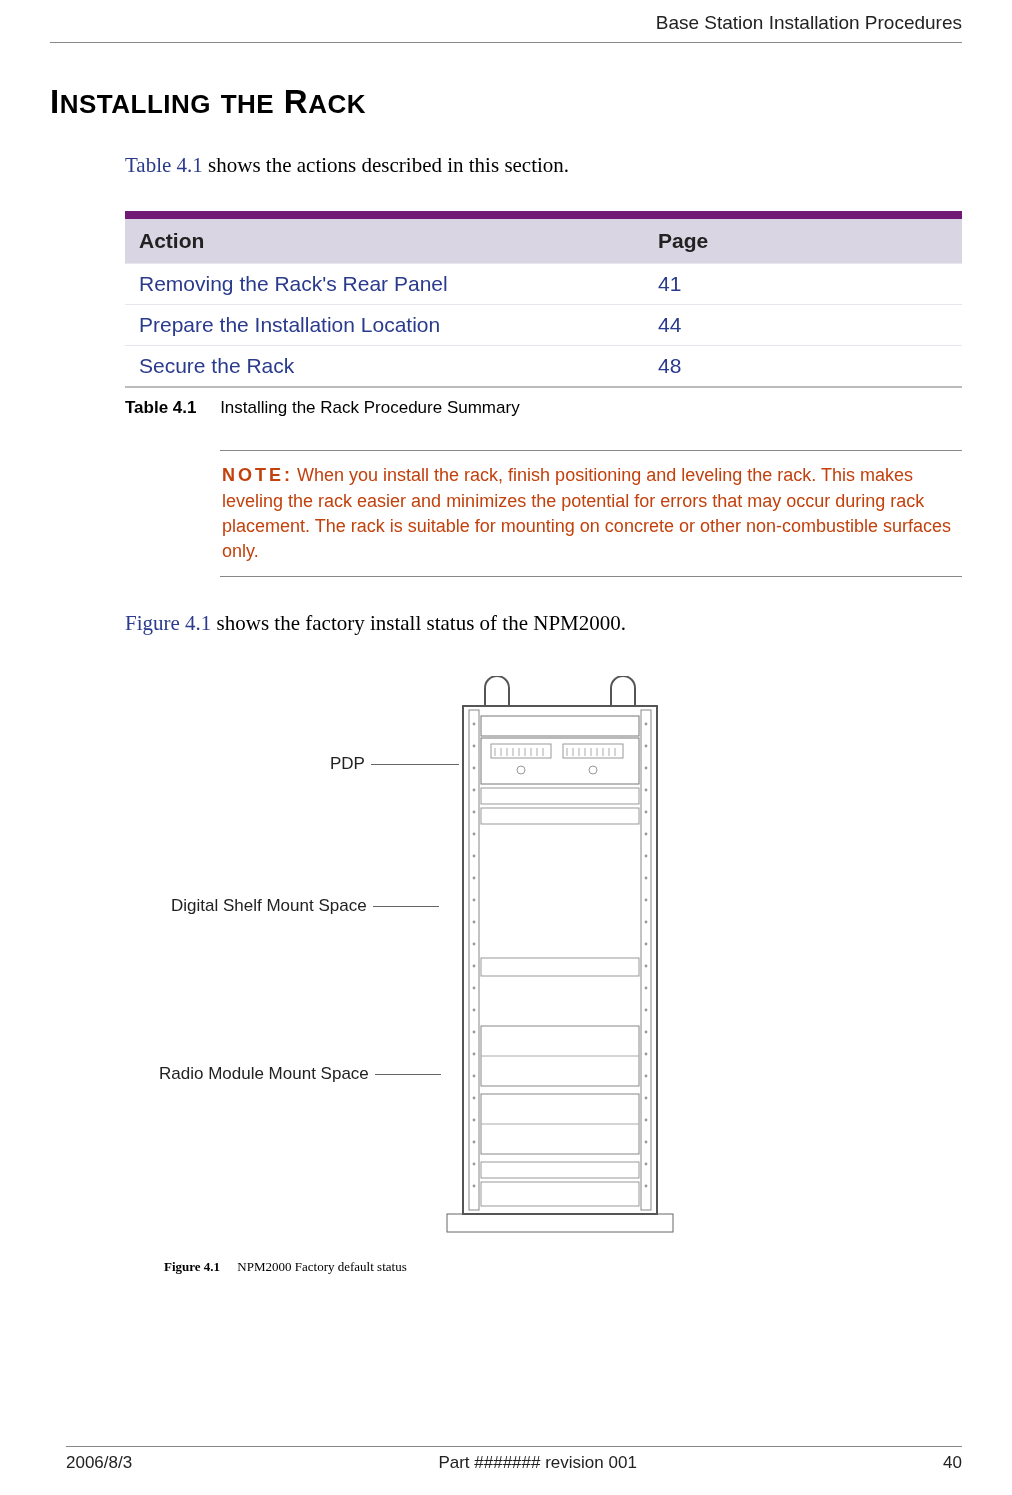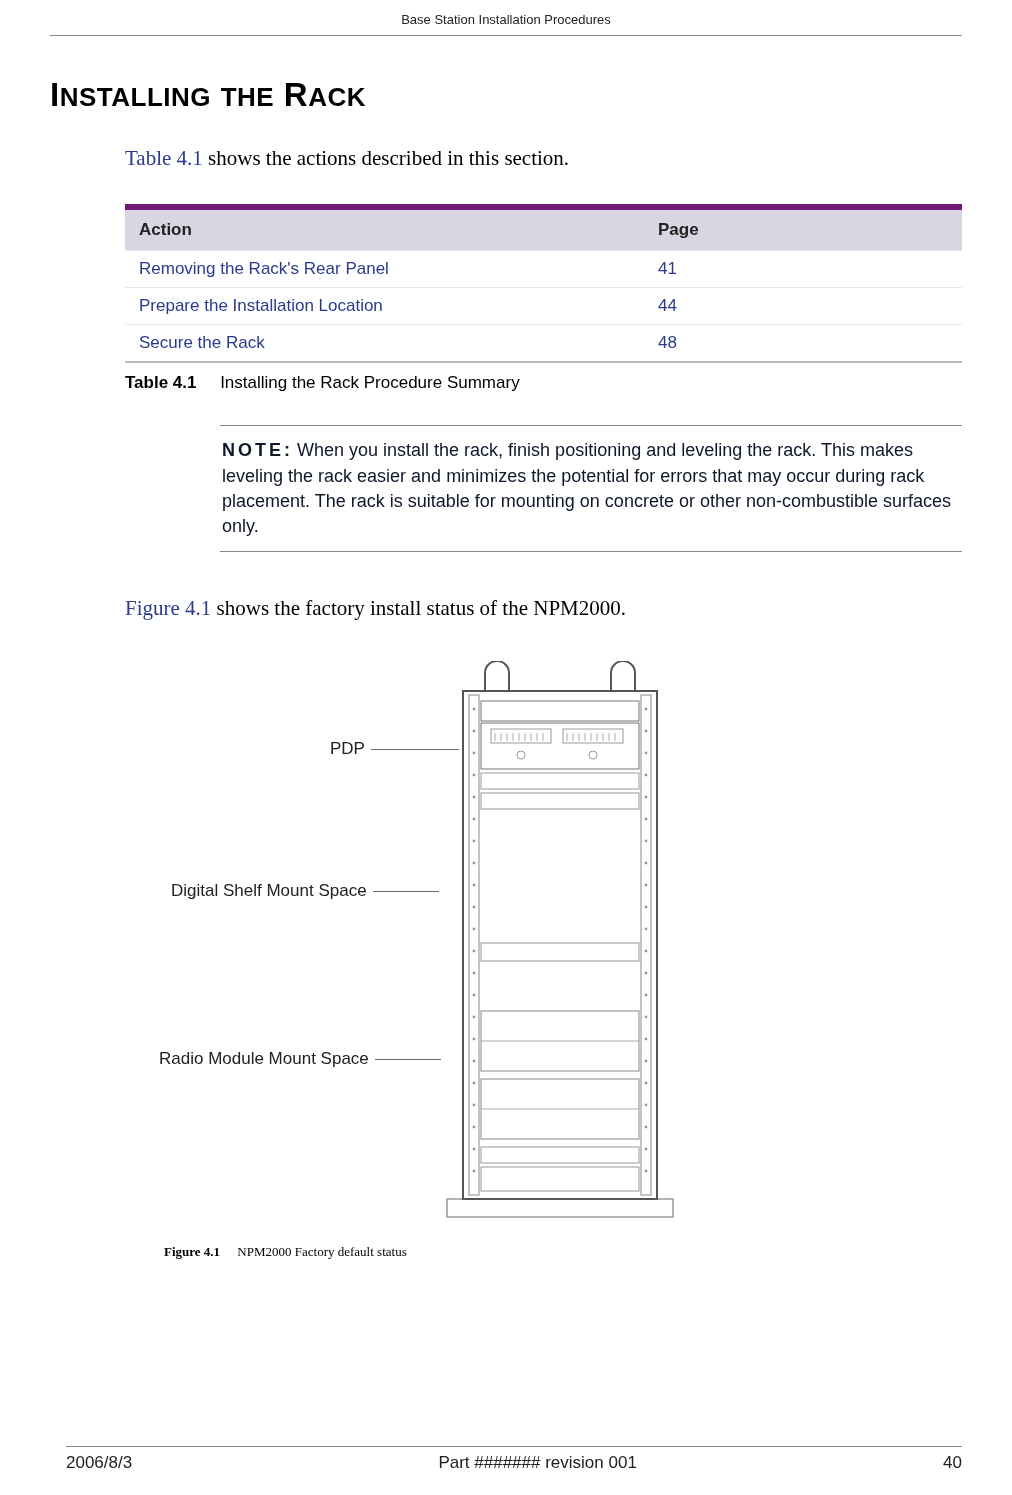--- a/index.html
+++ b/index.html
@@ -10,23 +10,23 @@
     color: #000;
   }
   .page {
     width: 1012px;
     height: 1495px;
     position: relative;
     box-sizing: border-box;
     padding: 0 50px;
   }
   .header-title {
-    text-align: center;
-    font-family: Arial, Helvetica, sans-serif;
-    font-size: 13px;
+    text-align: right;
+    font-family: Arial, Helvetica, sans-serif;
+    font-size: 19px;
     color: #222;
     padding-top: 12px;
     padding-bottom: 8px;
   }
   .top-rule {
     border: none;
     border-top: 1px solid #888;
     margin: 0;
   }
   .section-heading {
@@ -53,23 +53,23 @@
     font-family: "Times New Roman", Times, serif;
     font-size: 21px;
     line-height: 1.35;
     margin-bottom: 32px;
   }
   .link-color { color: #2a3a8c; }
   .proc-table {
     width: 100%;
     border-collapse: collapse;
     font-family: Arial, Helvetica, sans-serif;
-    font-size: 17px;
+    font-size: 21px;
     margin-bottom: 6px;
-    border-top: 6px solid #701a75;
+    border-top: 8px solid #701a75;
     border-bottom: 2px solid #bbb;
   }
   .proc-table thead th {
     background: #d9d5e2;
     text-align: left;
     font-weight: bold;
     padding: 10px 14px;
     color: #222;
   }
   .proc-table tbody td {
@@ -85,22 +85,22 @@
   }
   .table-caption .label { font-weight: bold; }
   .note-box {
     margin-left: 95px;
     border-top: 1px solid #888;
     border-bottom: 1px solid #888;
     padding: 12px 2px;
     font-family: Arial, Helvetica, sans-serif;
     font-size: 18px;
     line-height: 1.4;
-    color: #0f172a;
-    margin-bottom: 44px;
+    color: #c2410c;
+    margin-bottom: 34px;
   }
   .note-box .note-label {
     font-weight: bold;
     letter-spacing: 3px;
     margin-right: 4px;
   }
   .figure-intro {
     font-family: "Times New Roman", Times, serif;
     font-size: 21px;
     margin-bottom: 40px;

